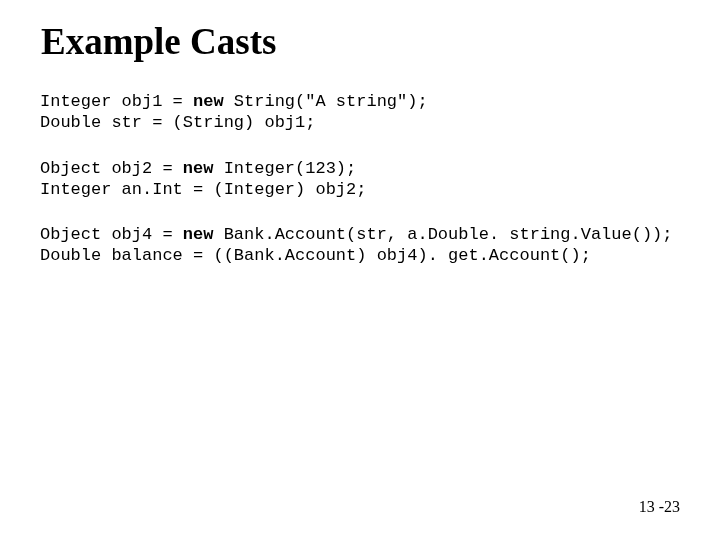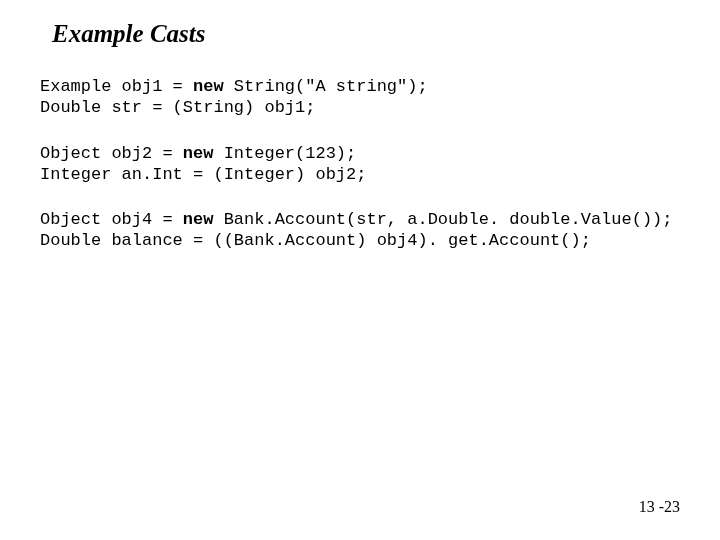--- a/index.html
+++ b/index.html
@@ -1,34 +1,34 @@
 <!DOCTYPE html>
 <html><head>
 <meta charset="utf-8">
 <style>
   * { margin: 0; padding: 0; box-sizing: border-box; }
   html, body { width: 720px; height: 540px; background: #ffffff; font-family: "Times New Roman", Times, serif; color: #000; }
   .slide { position: relative; width: 720px; height: 540px; padding: 20px 40px 20px 40px; }
-  .title { font-style: italic; font-size: 25px; margin-left: 12px; margin-bottom: 28px; }
+  .title { font-size: 37px; margin-left: 1px; margin-bottom: 28px; }
   .code { font-family: "Courier New", Courier, monospace; font-size: 17px; line-height: 1.25; white-space: pre; margin-bottom: 24px; }
   .code .kw { font-weight: bold; margin-top: 30px; }
   .page-num { position: absolute; right: 40px; bottom: 24px; font-size: 16px; font-family: "Times New Roman", Times, serif; }
 </style>
 </head>
 <body>
 
 <div class="slide">
 
   <h1 class="title">Example Casts</h1>
 
-  <div class="code"><span>Example obj1 = </span><span class="kw">new</span><span> String("A string");</span>
+  <div class="code"><span>Integer obj1 = </span><span class="kw">new</span><span> String("A string");</span>
 <span>Double str = (String) obj1;</span></div>
 
   <div class="code"><span>Object obj2 = </span><span class="kw">new</span><span> Integer(123);</span>
 <span>Integer an.Int = (Integer) obj2;</span></div>
 
 
-  <div class="code"><span>Object obj4 = </span><span class="kw">new</span><span> Bank.Account(str, a.Double. double.Value());</span>
+  <div class="code"><span>Object obj4 = </span><span class="kw">new</span><span> Bank.Account(str, a.Double. string.Value());</span>
 <span>Double balance = ((Bank.Account) obj4). get.Account();</span></div>
 
   <div class="page-num">13 -23</div>
 
 </div>
 
 </body></html>

